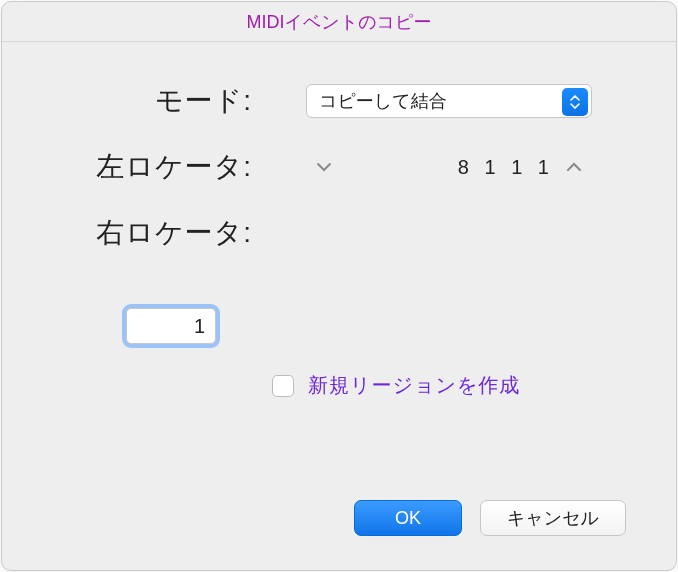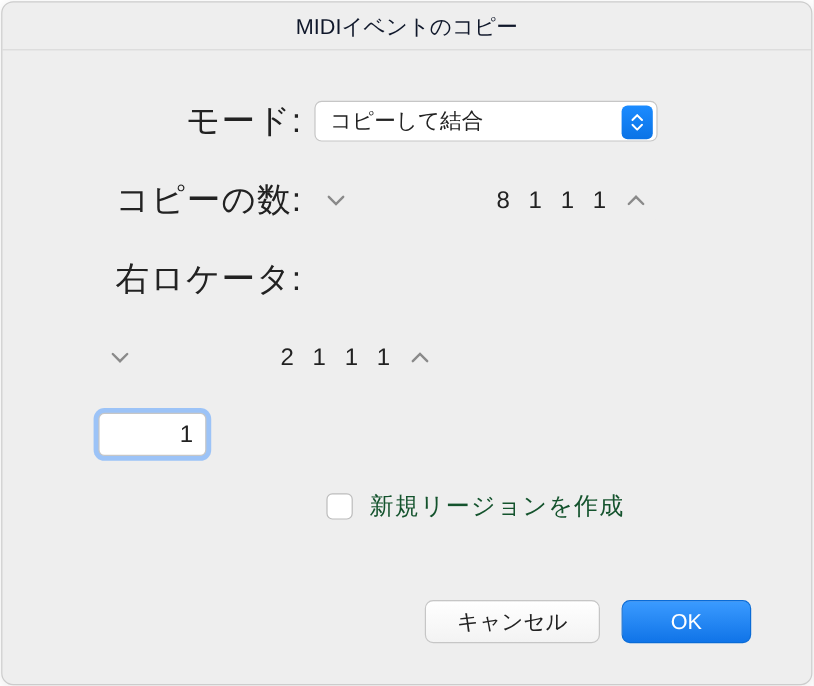--- a/index.html
+++ b/index.html
@@ -22,21 +22,21 @@
       display: flex;
       flex-direction: column;
     }
     .titlebar {
       height: 40px;
       border-bottom: 1px solid #d9d9d9;
       display: flex;
       align-items: center;
       justify-content: center;
       font-size: 18px;
-      color: #0f172a;
+      color: #a21caf;
       font-weight: 500;
     }
     .content {
       flex: 1;
       padding: 40px 80px 0 80px;
     }
     .row {
       display: flex;
       align-items: center;
       margin-bottom: 28px;
@@ -45,20 +45,21 @@
       width: 180px;
       text-align: right;
       font-size: 28px;
       color: #222;
       padding-right: 10px;
       letter-spacing: 1px;
     }
     .control-area {
       flex: 1;
       display: flex;
+      margin-left: 44px;
     }
     .select {
       width: 286px;
       height: 34px;
       background: #fff;
       border: 1px solid #c6c6c6;
       border-radius: 6px;
       display: flex;
       align-items: center;
       padding: 0 0 0 12px;
@@ -130,21 +131,21 @@
     .checkbox {
       width: 22px;
       height: 22px;
       border: 1px solid #bcbcbc;
       border-radius: 5px;
       background: #fff;
       margin-right: 14px;
     }
     .checkbox-label {
       font-size: 20px;
-      color: #14532d;
+      color: #6d28d9;
       letter-spacing: 1px;
     }
     .footer {
       display: flex;
       justify-content: flex-end;
       gap: 18px;
       padding: 0 50px 34px 0;
     }
     .btn {
       height: 36px;
@@ -187,21 +188,21 @@
               </svg>
             <svg width="10" height="6" viewBox="0 0 10 6">
                 <path d="M1 1 L5 5 L9 1" stroke="#fff" stroke-width="1.6" fill="none" stroke-linecap="round"></path>
               </svg>
           </div>
         </div>
       </div>
     </div>
 
     <div class="row">
-      <div class="label">コピーの数:</div>
+      <div class="label">左ロケータ:</div>
       <div class="control-area">
         <div class="locator">
           <div class="loc-arrow">
             <svg width="16" height="10" viewBox="0 0 16 10">
                 <path d="M2 2 L8 8 L14 2" stroke="#8a8a8a" stroke-width="2" fill="none" stroke-linecap="round"></path>
               </svg>
           </div>
           <div class="loc-values">8 1 1    1</div>
           <div class="loc-arrow">
             <svg width="16" height="10" viewBox="0 0 16 10">
@@ -210,51 +211,36 @@
           </div>
         </div>
       </div>
     </div>
 
     <div class="row">
       <div class="label">右ロケータ:</div>
     </div>
 
     <div class="row">
-      <div class="control-area">
-        <div class="locator">
-          <div class="loc-arrow">
-            <svg width="16" height="10" viewBox="0 0 16 10">
-                <path d="M2 2 L8 8 L14 2" stroke="#8a8a8a" stroke-width="2" fill="none" stroke-linecap="round"></path>
-              </svg>
-          </div>
-          <div class="loc-values">2 1 1    1</div>
-          <div class="loc-arrow">
-            <svg width="16" height="10" viewBox="0 0 16 10">
-                <path d="M2 8 L8 2 L14 8" stroke="#8a8a8a" stroke-width="2" fill="none" stroke-linecap="round"></path>
-              </svg>
-          </div>
-        </div>
-      </div>
     </div>
 
     <div class="row">
       <div class="control-area">
         <input class="num-input" value="1" style="">
       </div>
     </div>
 
     <div class="checkbox-row">
       <div class="checkbox"></div>
       <div class="checkbox-label">新規リージョンを作成</div>
     </div>
 
   </div>
 
   <div class="footer">
+    <div class="btn btn-primary">
+      <span>OK</span>
+    </div>
     <div class="btn">
       <span>キャンセル</span>
     </div>
-    <div class="btn btn-primary">
-      <span>OK</span>
-    </div>
   </div>
 </div>
 
 </body></html>

